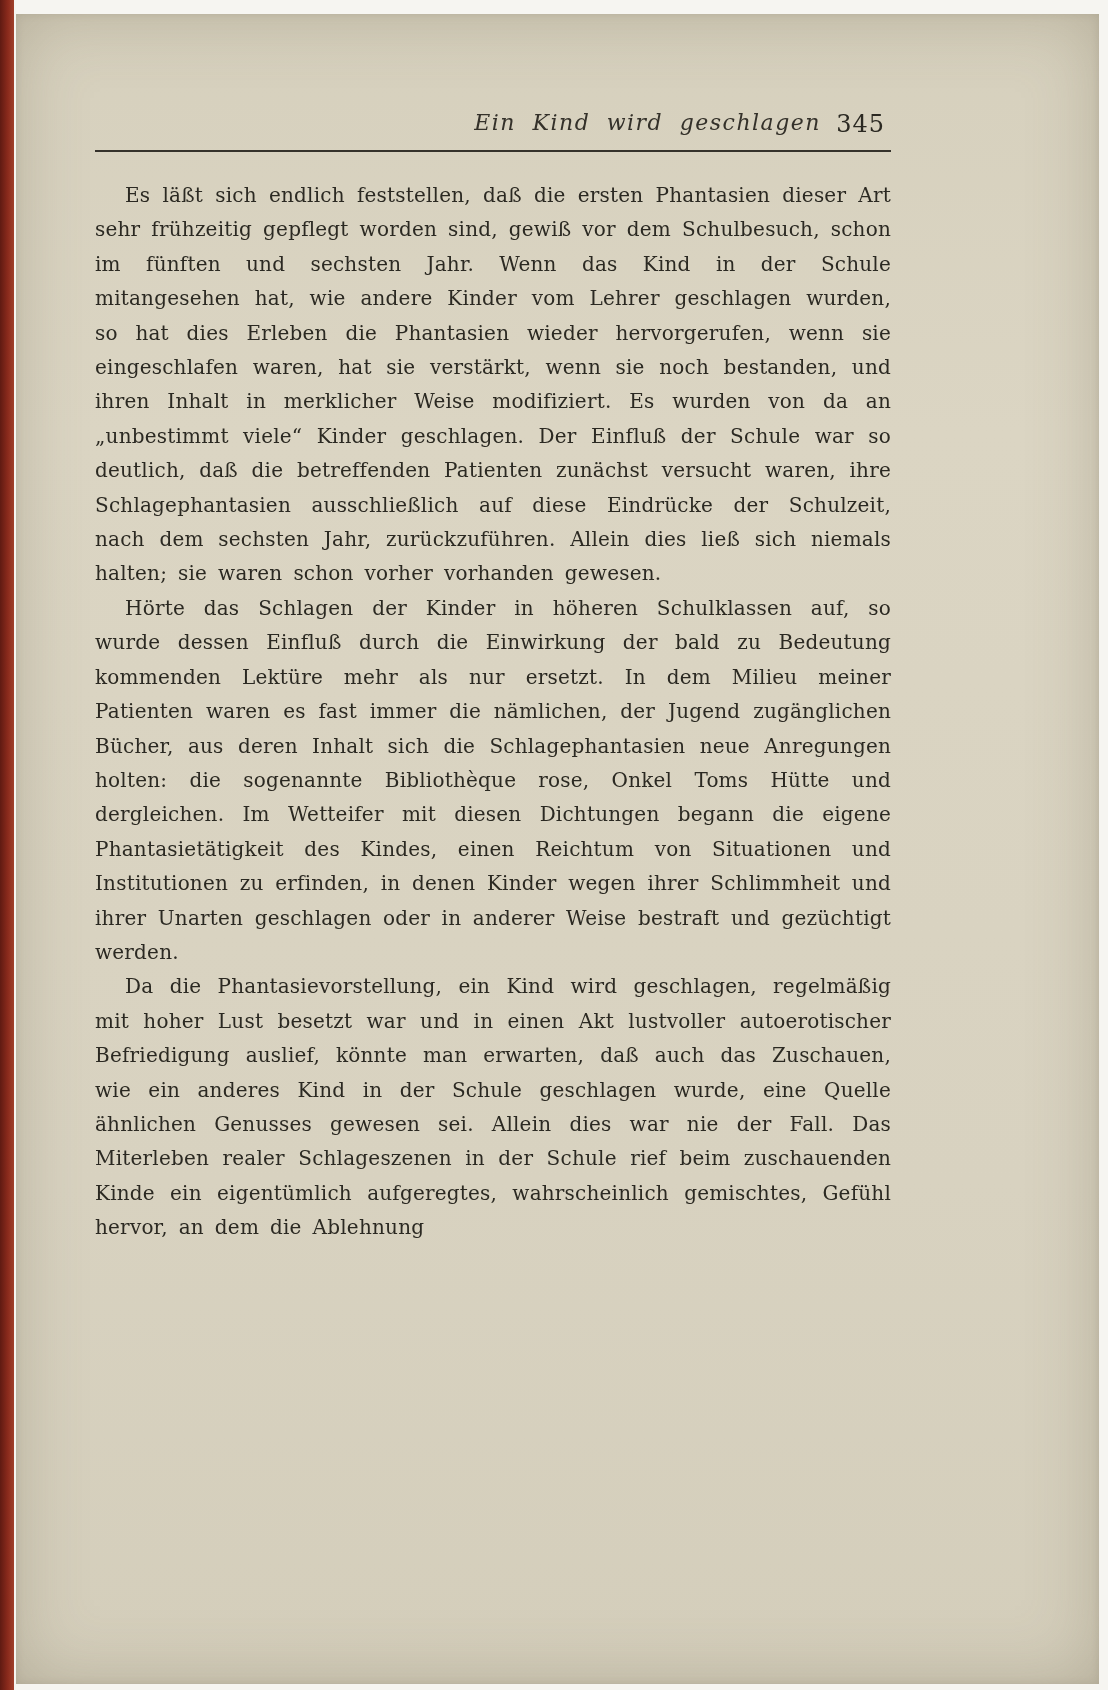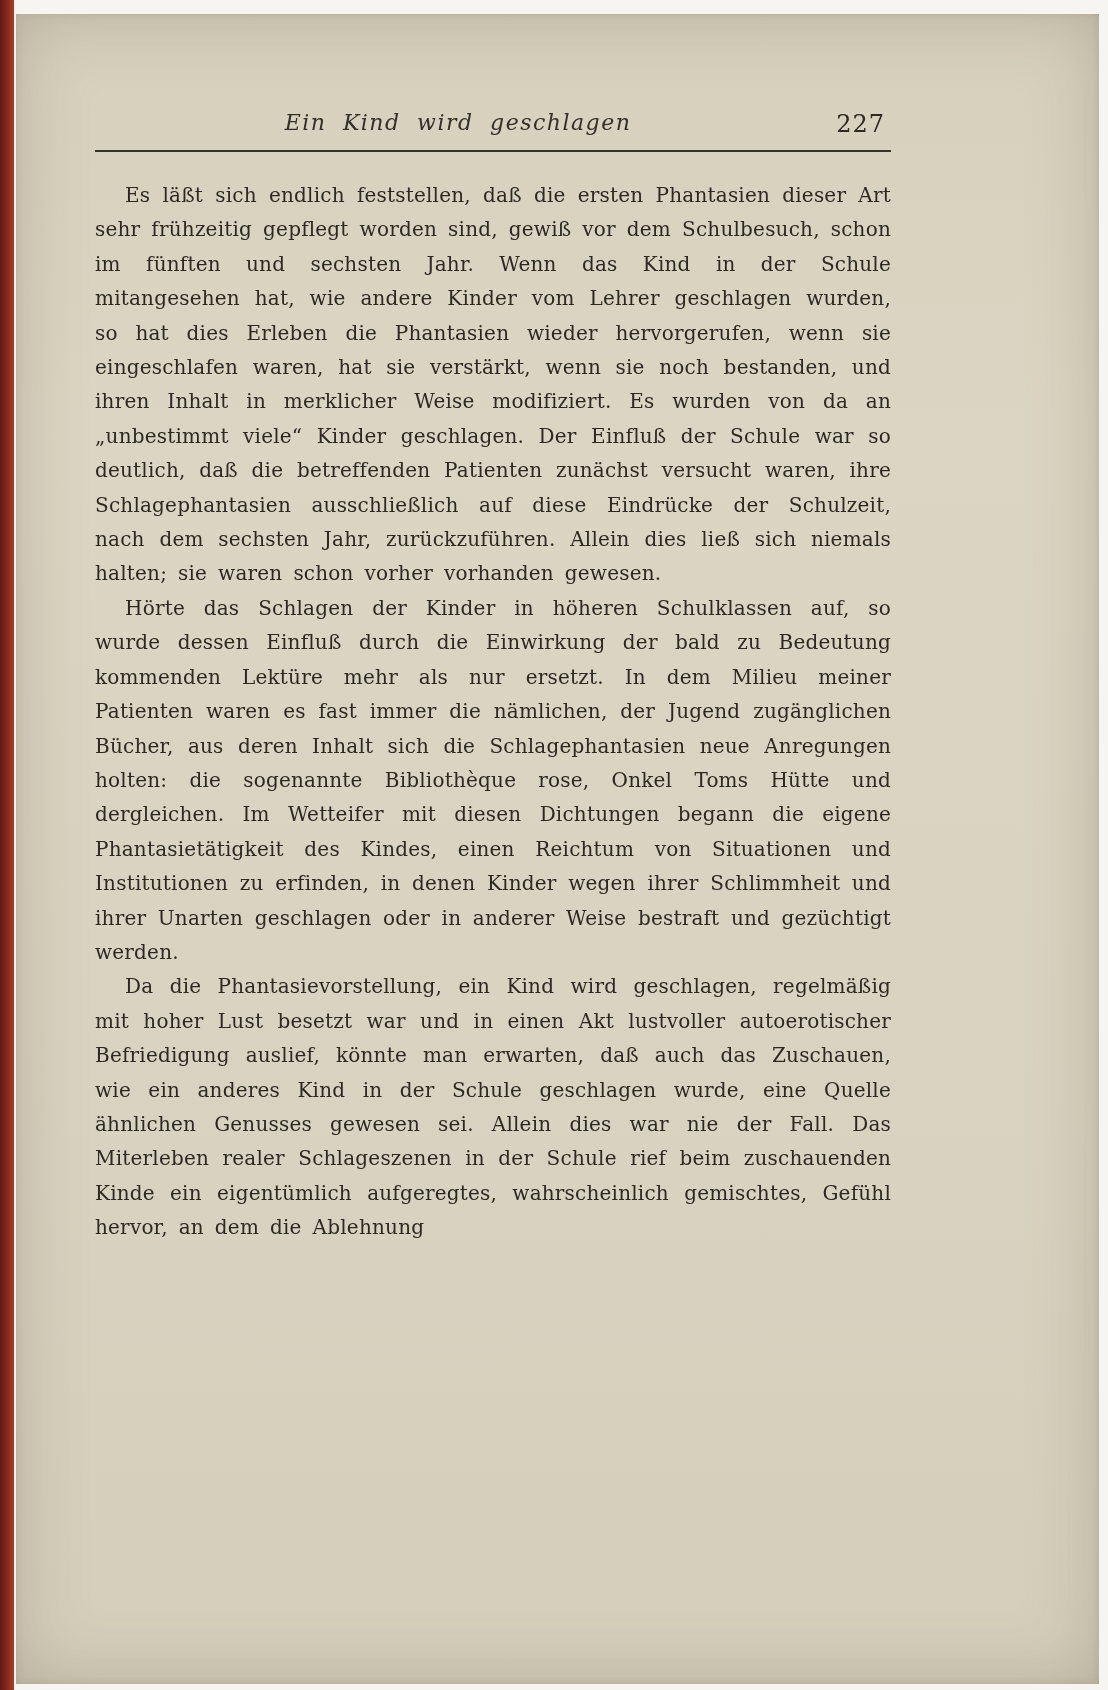--- a/index.html
+++ b/index.html
@@ -40,21 +40,21 @@
     color: #2b2922;
   }
   .running-header {
     position: relative;
     height: 40px;
   }
   .running-title {
     position: absolute;
     left: 0;
     right: 70px;
-    text-align: center;
+    text-align: right;
     font-style: italic;
     font-size: 22px;
     letter-spacing: 1.5px;
     word-spacing: 8px;
     color: #34312a;
   }
   .page-number {
     position: absolute;
     right: 6px;
     top: 0;
@@ -80,21 +80,21 @@
 </head>
 <body>
 
 <div class="binding-strip"></div>
 
 <div class="paper">
   <div class="text-block">
 
     <div class="running-header">
       <div class="running-title">Ein Kind wird geschlagen</div>
-      <div class="page-number">227</div>
+      <div class="page-number">345</div>
     </div>
 
     <hr class="header-rule">
 
     <div class="body-text">
       <p>Es läßt sich endlich feststellen, daß die ersten Phantasien dieser Art sehr frühzeitig gepflegt worden sind, gewiß vor dem Schulbesuch, schon im fünften und sechsten Jahr. Wenn das Kind in der Schule mitangesehen hat, wie andere Kinder vom Lehrer geschlagen wurden, so hat dies Erleben die Phantasien wieder hervorgerufen, wenn sie eingeschlafen waren, hat sie verstärkt, wenn sie noch bestanden, und ihren Inhalt in merklicher Weise modifiziert. Es wurden von da an „unbestimmt viele“ Kinder geschlagen. Der Einfluß der Schule war so deutlich, daß die betreffenden Patienten zunächst versucht waren, ihre Schlagephantasien ausschließlich auf diese Eindrücke der Schulzeit, nach dem sechsten Jahr, zurückzuführen. Allein dies ließ sich niemals halten; sie waren schon vorher vorhanden gewesen.</p>
       <p>Hörte das Schlagen der Kinder in höheren Schulklassen auf, so wurde dessen Einfluß durch die Einwirkung der bald zu Bedeutung kommenden Lektüre mehr als nur ersetzt. In dem Milieu meiner Patienten waren es fast immer die nämlichen, der Jugend zugänglichen Bücher, aus deren Inhalt sich die Schlagephantasien neue Anregungen holten: die sogenannte Bibliothèque rose, Onkel Toms Hütte und dergleichen. Im Wetteifer mit diesen Dichtungen begann die eigene Phantasietätigkeit des Kindes, einen Reichtum von Situationen und Institutionen zu erfinden, in denen Kinder wegen ihrer Schlimmheit und ihrer Unarten geschlagen oder in anderer Weise bestraft und gezüchtigt werden.</p>
       <p>Da die Phantasievorstellung, ein Kind wird geschlagen, regelmäßig mit hoher Lust besetzt war und in einen Akt lustvoller autoerotischer Befriedigung auslief, könnte man erwarten, daß auch das Zuschauen, wie ein anderes Kind in der Schule geschlagen wurde, eine Quelle ähnlichen Genusses gewesen sei. Allein dies war nie der Fall. Das Miterleben realer Schlageszenen in der Schule rief beim zuschauenden Kinde ein eigentümlich aufgeregtes, wahrscheinlich gemischtes, Gefühl hervor, an dem die Ablehnung</p>
     </div>
 

